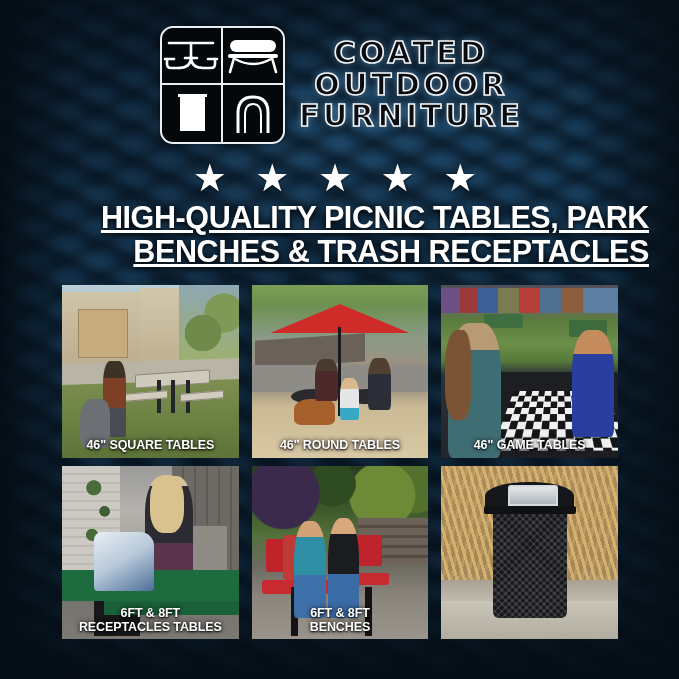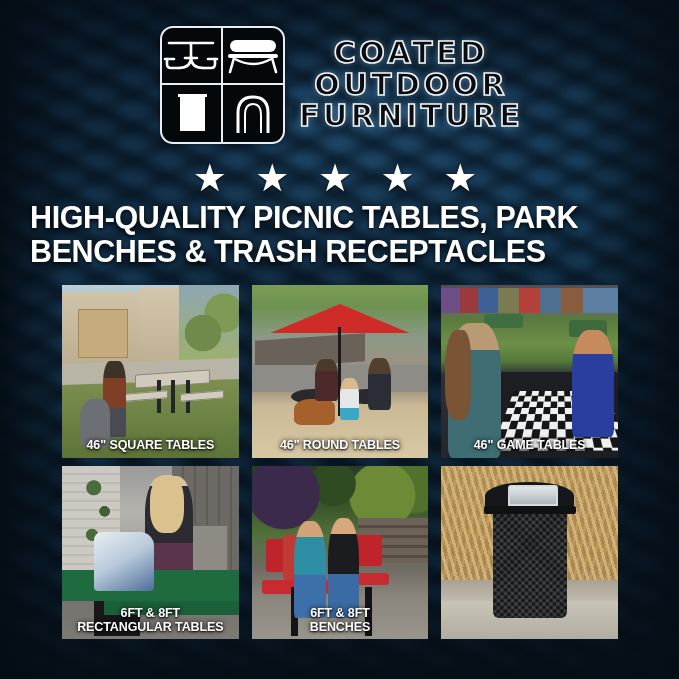--- a/index.html
+++ b/index.html
@@ -62,26 +62,27 @@
     font-family:"DejaVu Sans",sans-serif;
   }
 
   
   .stars{position:absolute;left:0;right:0;top:159px;text-align:center;
     font-size:38px;color:#ffffff;letter-spacing:9px;line-height:1;
     text-shadow:0 1px 3px rgba(0,0,0,.75);}
 
   
   .headline{
-    position:absolute;left:30px;right:30px;top:201px;text-align:left;
+    position:absolute;left:30px;right:30px;top:201px;text-align:right;
     color:#ffffff;font-weight:700;font-size:30.5px;line-height:1.10;
     letter-spacing:-.4px;
     font-family:"Liberation Sans",sans-serif;
     text-shadow:0 2px 4px rgba(0,0,0,.8);
     transform:scaleX(1.0);
+    text-decoration:underline;
   }
   .headline div{white-space:nowrap;}
 
   
   .grid{
     position:absolute;left:62px;top:285px;width:556px;
     display:grid;grid-template-columns:1fr 1fr 1fr;gap:8px 13px;
   }
   .tile{position:relative;height:173px;overflow:hidden;background:#1a2230;}
   .tile.r2{height:173px;}
@@ -312,21 +313,21 @@
             <div class="ac"></div>
           <div class="woman"></div>
             <div class="hairw"></div>
           <div class="gtop"></div>
             <div class="glegs"></div>
             <div class="gseat"></div>
           <div class="bag"></div>
         </div>
         <div class="cap two">
           <div>6FT &amp; 8FT</div>
-          <div>RECTANGULAR TABLES</div>
+          <div>RECEPTACLES TABLES</div>
         </div>
       </div>
 
       <div class="tile r2 t5">
         <div class="photo">
           <div class="bg"></div>
             <div class="foliage"></div>
             <div class="fence"></div>
           <div class="back b1"></div>
             <div class="back b2"></div>

